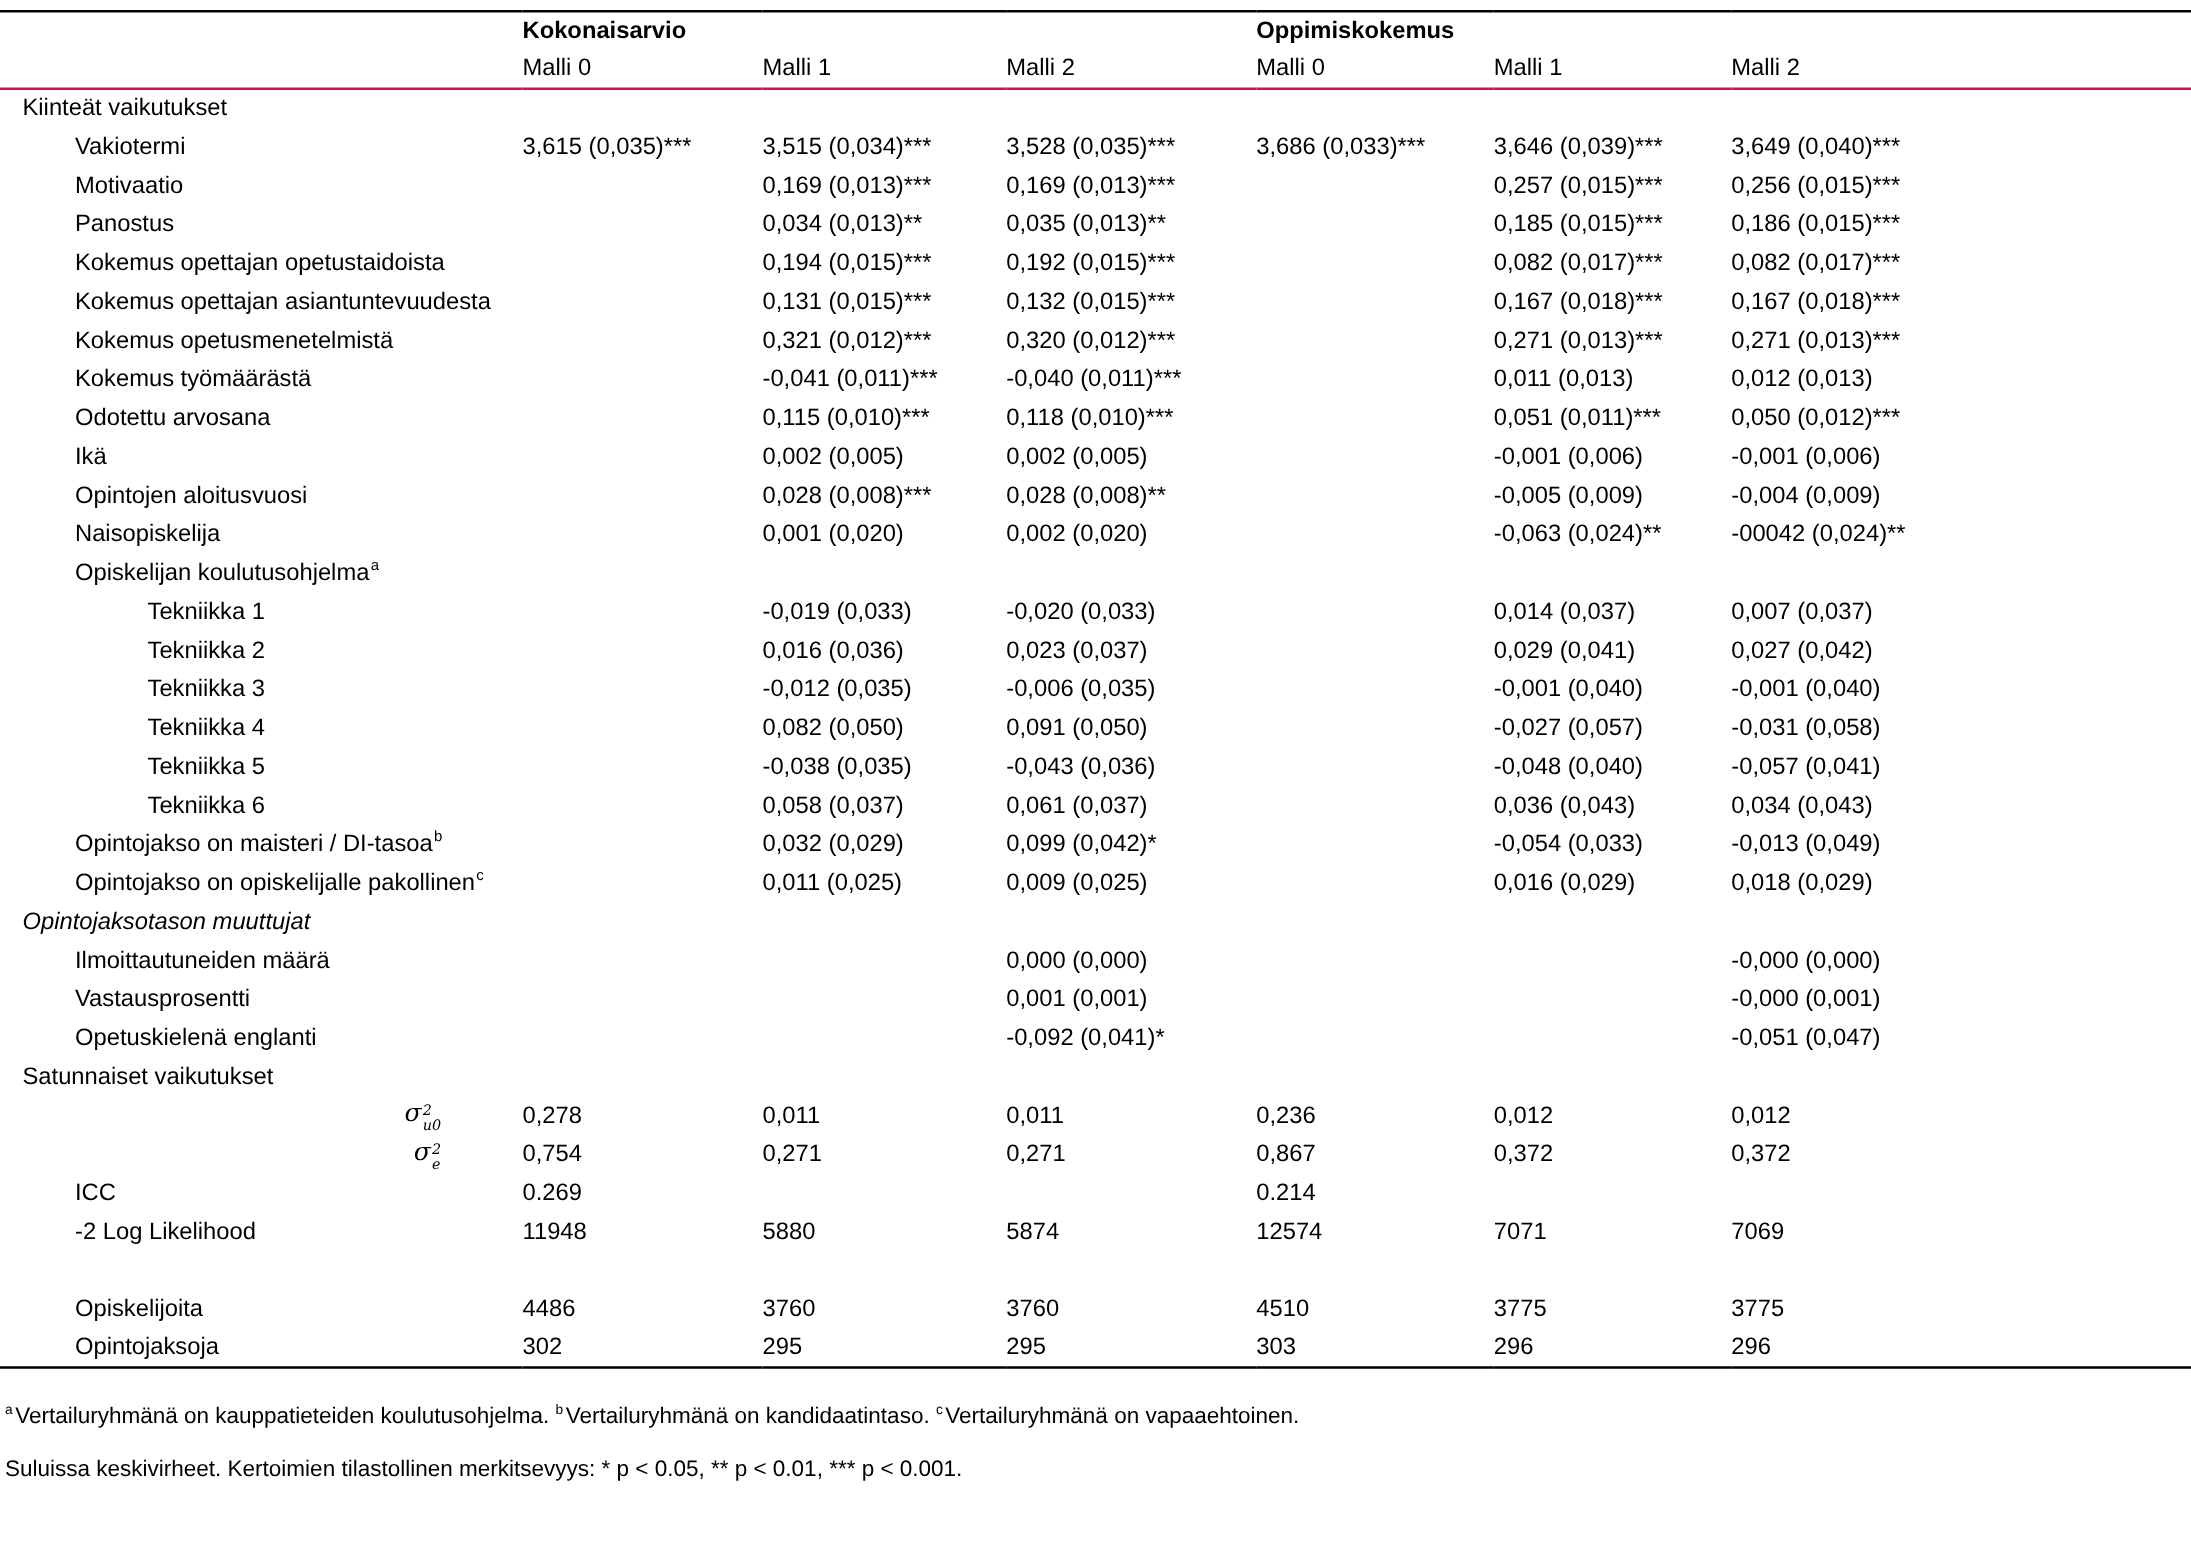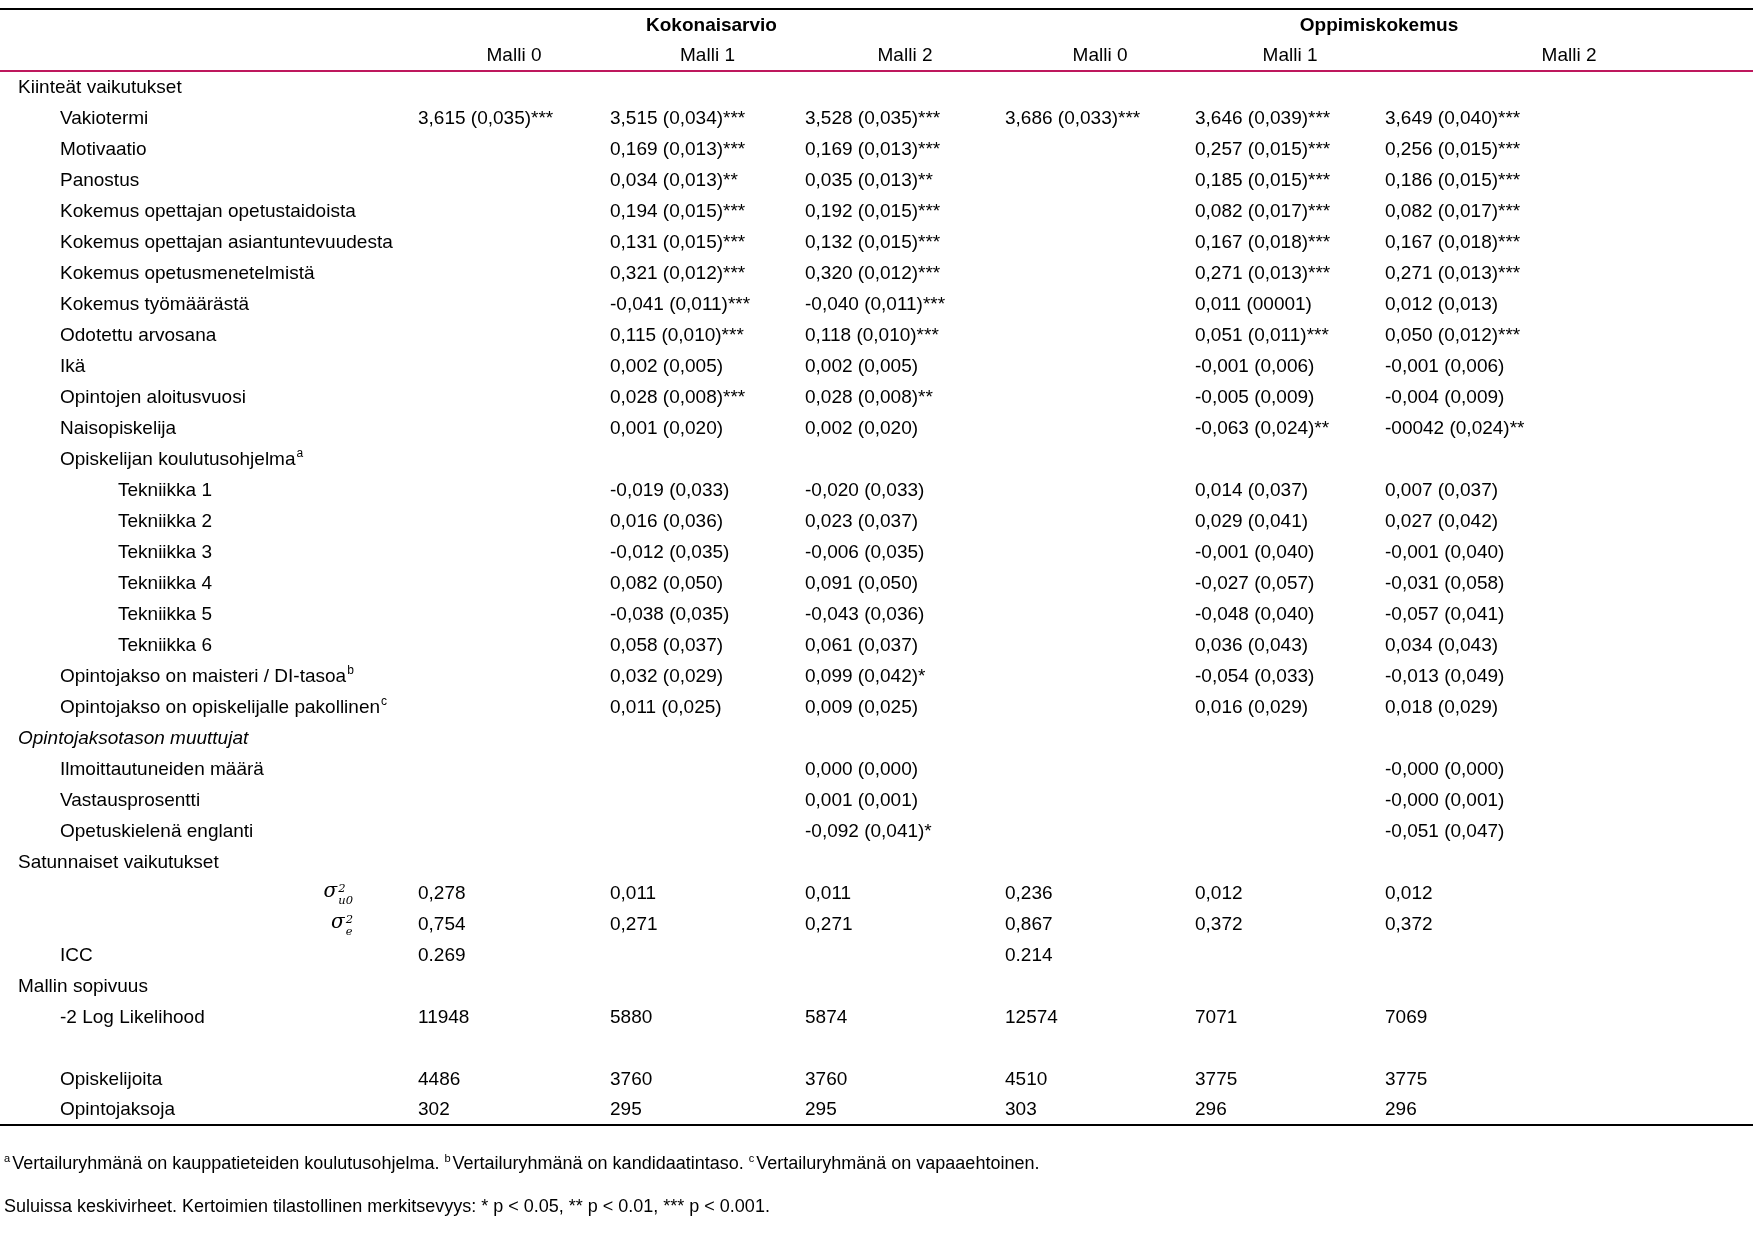--- a/index.html
+++ b/index.html
@@ -16,21 +16,21 @@
     width:1753px;
     border-top:2px solid #000;
   }
   td{
     font-size:19px;
     padding:0;
     vertical-align:middle;
     white-space:nowrap;
     overflow:visible;
   }
-  thead tr{height:31px;text-align:center;}
+  thead tr{height:31px;}
   tbody tr{height:31px;}
   thead tr.grp td{font-weight:bold;}
   thead tr.mdl td{border-bottom:2px solid #be185d;}
   tbody tr:last-child td{border-bottom:2px solid #000;}
   .lbl.section{padding-left:18px;}
   .lbl.section-italic{padding-left:18px;font-style:italic;}
   .lbl.var{padding-left:60px;}
   .lbl.var2{padding-left:118px;}
   .lbl.sigma{text-align:right;padding-right:65px;}
   .hcell{padding-left:0;}
@@ -152,21 +152,21 @@
           <td class="val"></td>
           <td class="val">0,271 (0,013)***</td>
           <td class="val">0,271 (0,013)***</td>
         </tr>
         <tr>
           <td class="lbl var">Kokemus työmäärästä</td>
           <td class="val"></td>
           <td class="val">-0,041 (0,011)***</td>
           <td class="val">-0,040 (0,011)***</td>
           <td class="val"></td>
-          <td class="val">0,011 (00001)</td>
+          <td class="val">0,011 (0,013)</td>
           <td class="val">0,012 (0,013)</td>
         </tr>
         <tr>
           <td class="lbl var">Odotettu arvosana</td>
           <td class="val"></td>
           <td class="val">0,115 (0,010)***</td>
           <td class="val">0,118 (0,010)***</td>
           <td class="val"></td>
           <td class="val">0,051 (0,011)***</td>
           <td class="val">0,050 (0,012)***</td>
@@ -341,29 +341,20 @@
           <td class="val">0,867</td>
           <td class="val">0,372</td>
           <td class="val">0,372</td>
         </tr>
         <tr>
           <td class="lbl var">ICC</td>
           <td class="val">0.269</td>
           <td class="val"></td>
           <td class="val"></td>
           <td class="val">0.214</td>
-          <td class="val"></td>
-          <td class="val"></td>
-        </tr>
-        <tr>
-          <td class="lbl section">Mallin sopivuus</td>
-          <td class="val"></td>
-          <td class="val"></td>
-          <td class="val"></td>
-          <td class="val"></td>
           <td class="val"></td>
           <td class="val"></td>
         </tr>
         <tr>
           <td class="lbl var">-2 Log Likelihood</td>
           <td class="val">11948</td>
           <td class="val">5880</td>
           <td class="val">5874</td>
           <td class="val">12574</td>
           <td class="val">7071</td>

